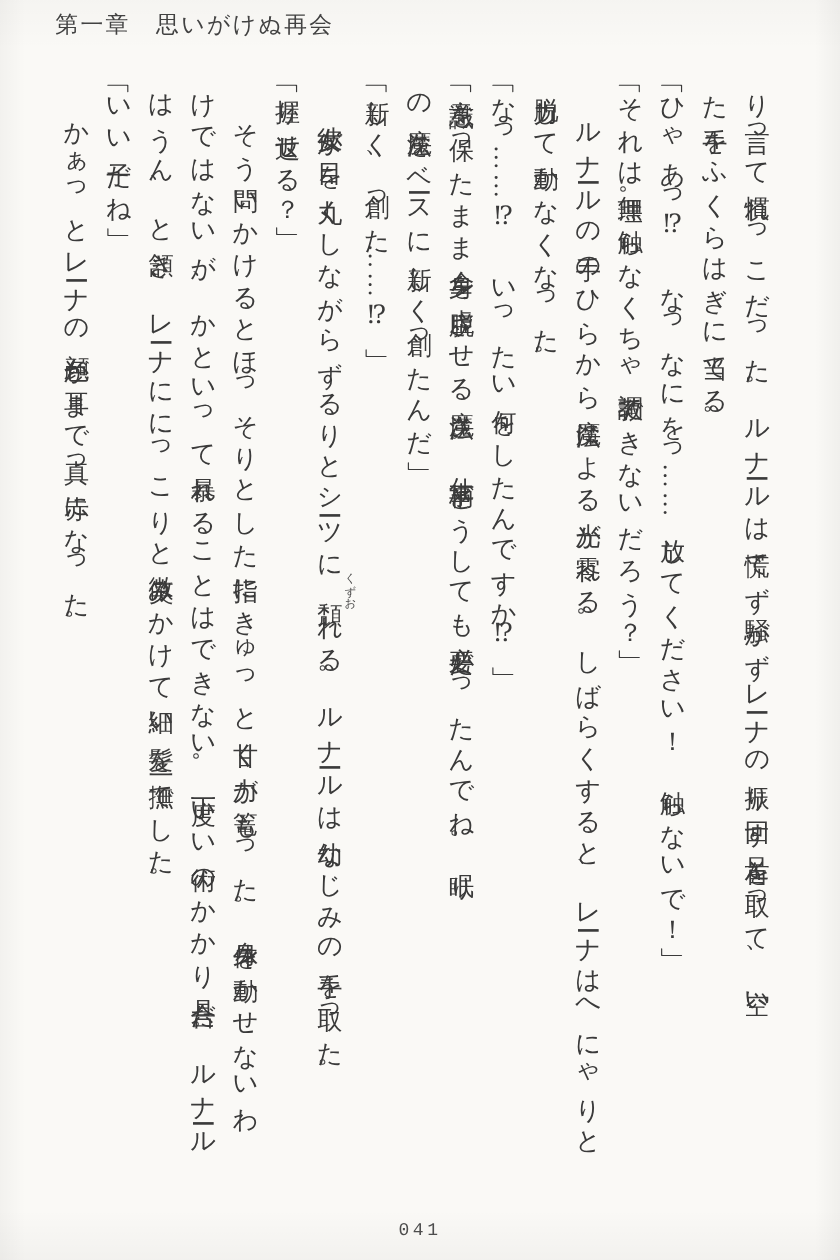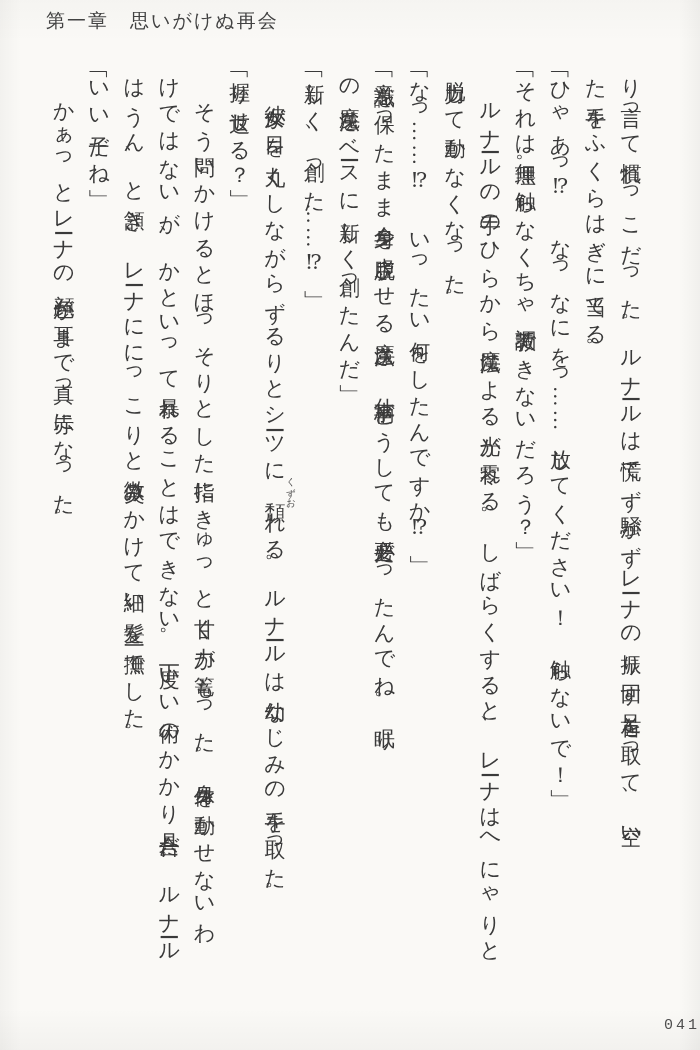--- a/index.html
+++ b/index.html
@@ -55,21 +55,21 @@
   rt {
     font-size: 9.5px;
     letter-spacing: 0.5px;
     color: #4a4a4a;
   }
   .page-number {
     position: absolute;
     bottom: 16px;
     left: 0;
     right: 0;
-    text-align: right;
+    text-align: center;
     font-family: "Liberation Mono", "DejaVu Sans Mono", monospace;
     font-size: 15px;
     letter-spacing: 3px;
     color: #4d4d4d;
   }
 </style>
 </head>
 <body>
 
 <div class="page">

